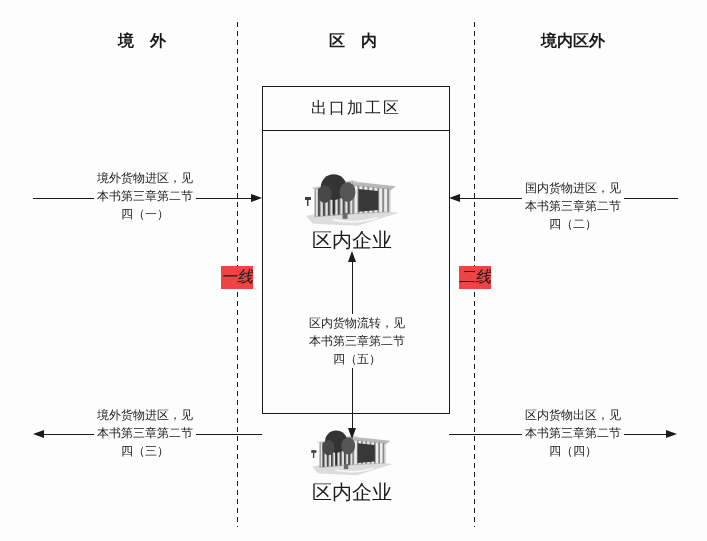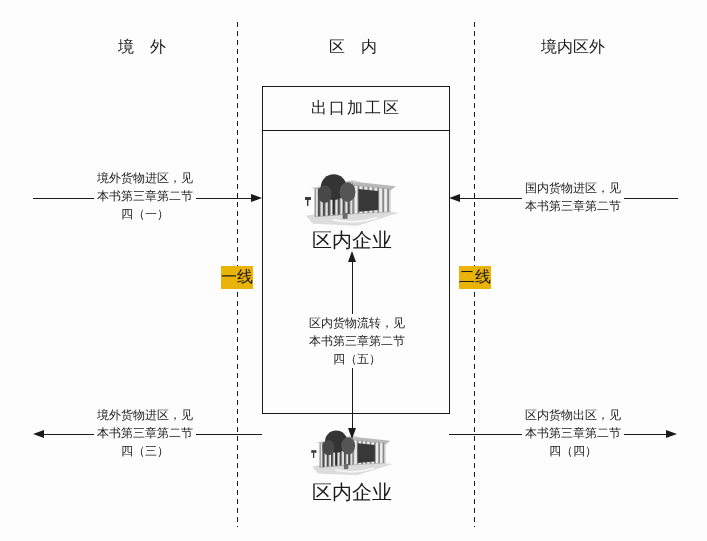--- a/index.html
+++ b/index.html
@@ -5,22 +5,22 @@
   html,body{margin:0;padding:0;background:#fdfdfd;}
   #canvas{
     position:relative;width:707px;height:541px;background:#fdfdfd;
     font-family:"Liberation Serif","DejaVu Serif",serif;color:#1a1a1a;overflow:hidden;
   }
   .dashline{
     position:absolute;top:22px;height:505px;width:1px;z-index:0;
     background-image:repeating-linear-gradient(to bottom,#1a1a1a 0,#1a1a1a 5px,transparent 5px,transparent 9px);
   }
   .region-header{
-    position:absolute;top:37px;transform:translateX(-50%);
-    font-size:16px;white-space:nowrap;z-index:2;
+    position:absolute;top:31px;transform:translateX(-50%);
+    font-size:16px;white-space:nowrap;z-index:2;font-weight:bold;
   }
   .zone-box{
     position:absolute;left:262px;top:86px;width:188px;height:328px;
     box-sizing:border-box;border:1px solid #1a1a1a;background:transparent;z-index:0;
   }
   .zone-box-header{
     box-sizing:border-box;height:44px;border-bottom:1px solid #1a1a1a;
     display:flex;align-items:center;justify-content:center;
   }
   .zone-box-title{font-size:16px;letter-spacing:2px;white-space:nowrap;}
@@ -31,21 +31,21 @@
   .ah-left{border-right:11px solid #1a1a1a;border-top:4px solid transparent;border-bottom:4px solid transparent;}
   .ah-up{border-bottom:11px solid #1a1a1a;border-left:4px solid transparent;border-right:4px solid transparent;}
   .ah-down{border-top:11px solid #1a1a1a;border-left:4px solid transparent;border-right:4px solid transparent;}
   .flow-note{
     position:absolute;transform:translateX(-50%);text-align:center;
     font-size:12px;line-height:18px;white-space:nowrap;
     background:#fdfdfd;padding:0 3px;z-index:2;
   }
   .boundary-label{
     position:absolute;transform:translateX(-50%);font-size:16px;white-space:nowrap;
-    background:#eab308;padding:1px 0;z-index:2;
+    background:#ef4444;padding:1px 0;z-index:2;font-style:italic;
   }
   .bldg{position:absolute;z-index:1;}
   .enterprise-label{
     position:absolute;transform:translateX(-50%);font-size:20px;white-space:nowrap;z-index:2;
   }
 </style>
 </head>
 <body>
 
 <div id="canvas">
@@ -120,20 +120,21 @@
 
   <div class="flow-note" style="left:145px;top:169px">
     <div>境外货物进区，见</div>
     <div>本书第三章第二节</div>
     <div>四（一）</div>
   </div>
 
   <div class="flow-note" style="left:573px;top:179px">
     <div>国内货物进区，见</div>
     <div>本书第三章第二节</div>
+    <div>四（二）</div>
   </div>
 
   <div class="flow-note" style="left:357px;top:314px">
     <div>区内货物流转，见</div>
     <div>本书第三章第二节</div>
     <div>四（五）</div>
   </div>
 
   <div class="flow-note" style="left:145px;top:406px">
     <div>境外货物进区，见</div>

